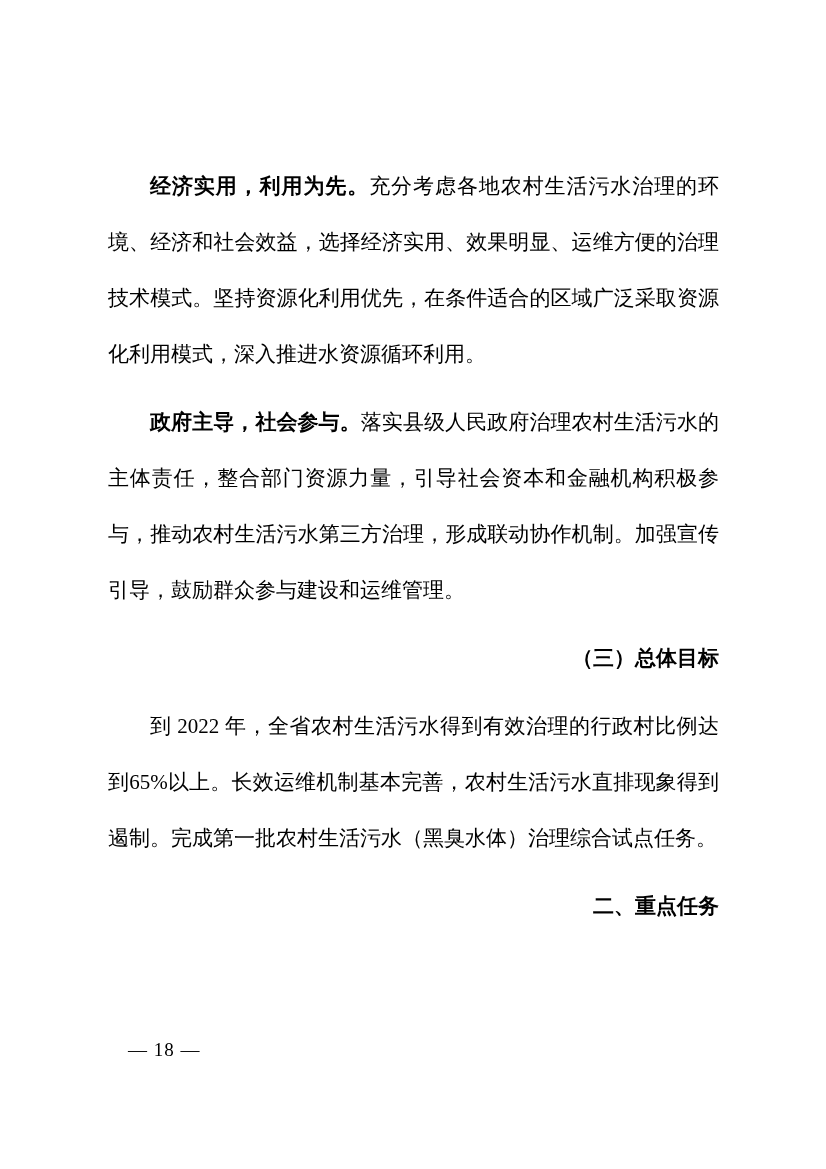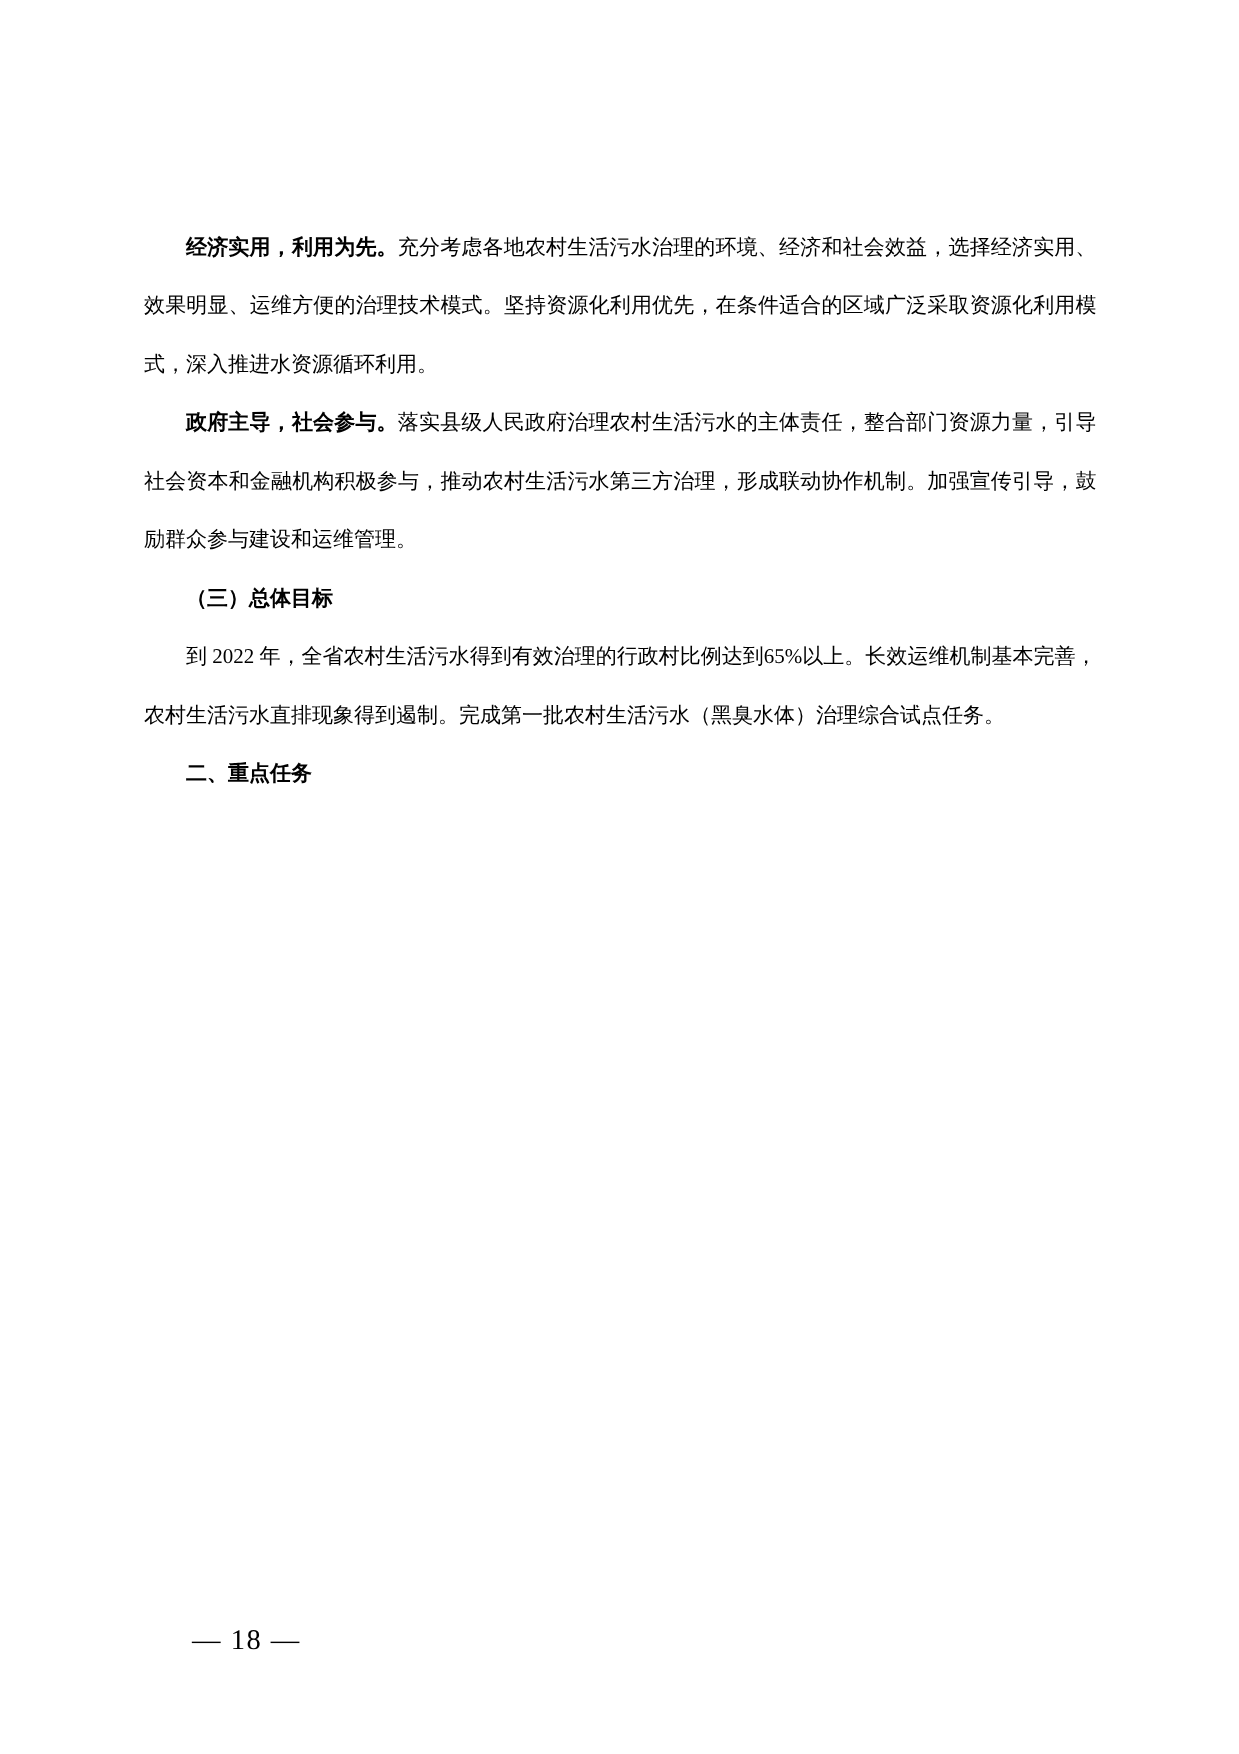--- a/index.html
+++ b/index.html
@@ -18,43 +18,42 @@
   .page {
     position: absolute;
     top: 0; left: 0;
     width: 826px;
     height: 1169px;
     box-sizing: border-box;
     padding: 146px 95px 0 96px;
   }
   .content p,
   .content h3 {
-    margin: 0;
-    font-size: 14px;
-    line-height: 39px;
+    margin: 12px;
+    font-size: 21px;
+    line-height: 56px;
     text-align: justify;
     text-indent: 2em;
     font-weight: normal;
     word-break: break-all;
   }
   .content h3 {
     font-weight: bold;
-    text-align: left;
+    text-align: right;
   }
   .lead {
     font-weight: bold;
   }
   .footer {
     position: absolute;
     left: 128px;
     top: 1038px;
     font-size: 19px;
     line-height: 24px;
     letter-spacing: 1px;
-    margin-top: 44px;
   }
 </style>
 </head>
 <body>
 
 <div class="page">
   <div class="content">
 
     <p><span class="lead">经济实用，利用为先。</span><span>充分考虑各地农村生活污水治理的环境、经济和社会效益，选择经济实用、效果明显、运维方便的治理技术模式。坚持资源化利用优先，在条件适合的区域广泛采取资源化利用模式，深入推进水资源循环利用。</span></p>
 

